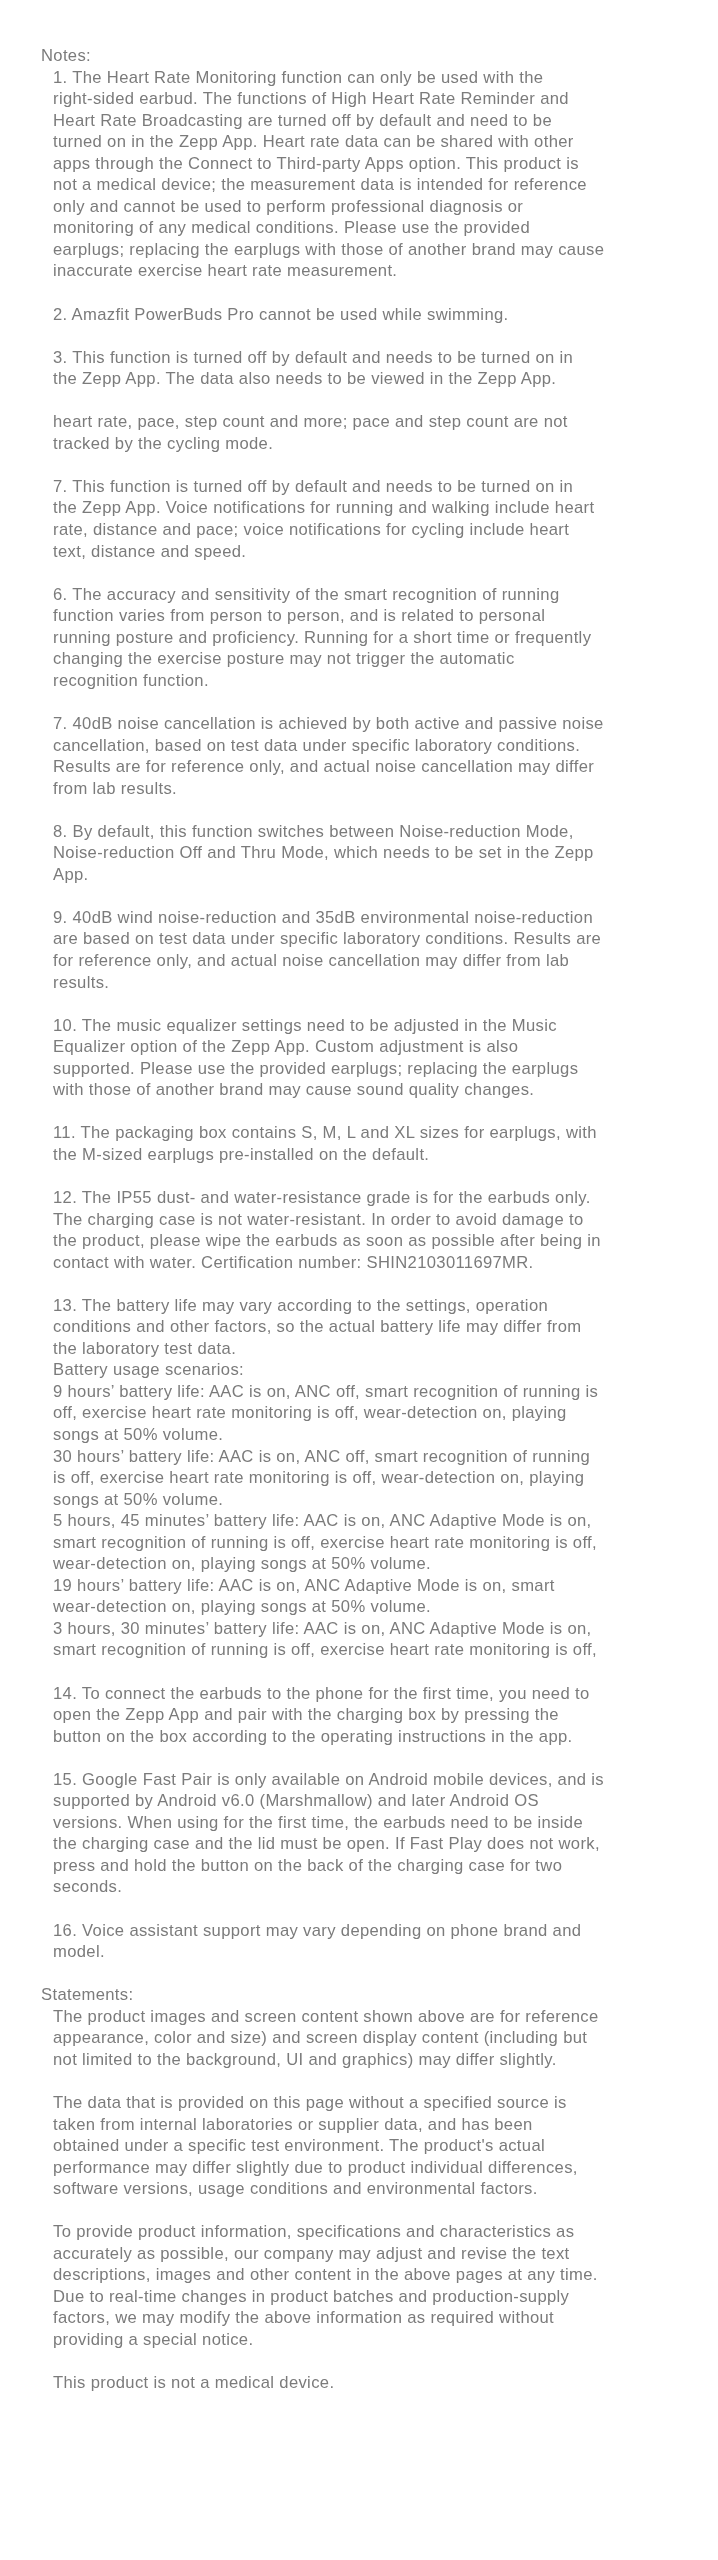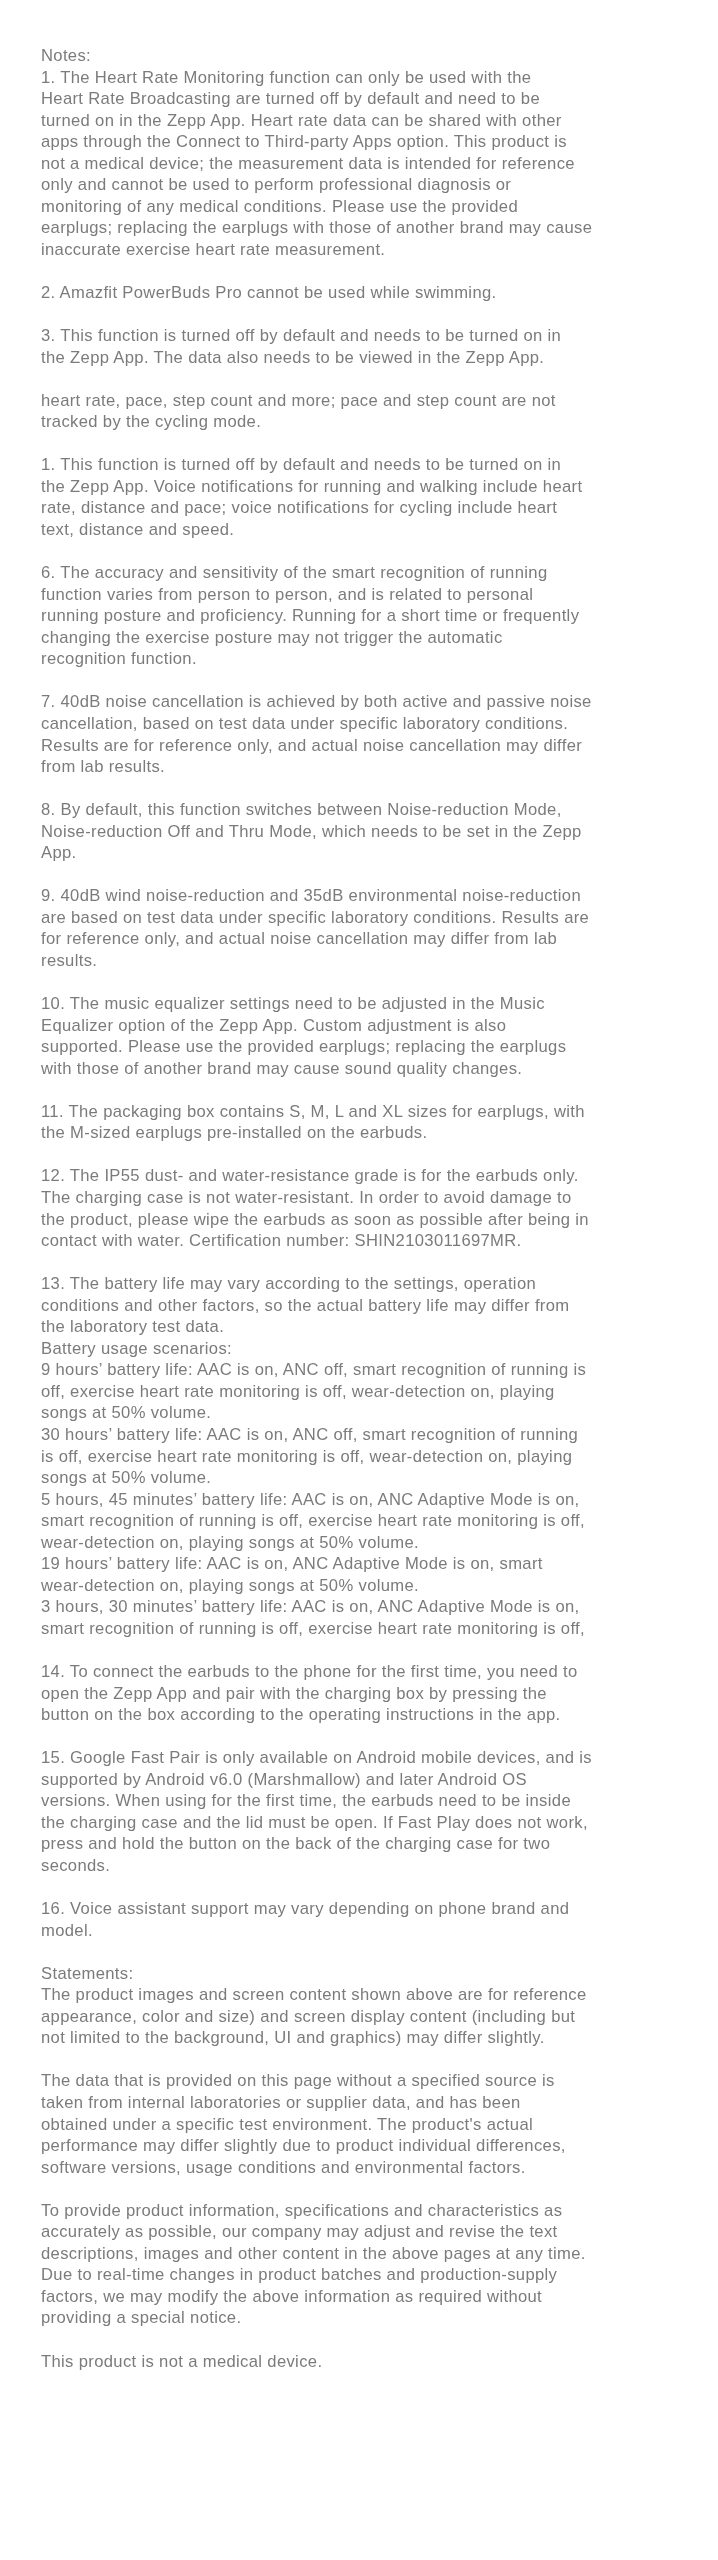--- a/index.html
+++ b/index.html
@@ -12,31 +12,32 @@
     padding: 45px 20px 0 41px;
     font-family: "Liberation Sans", sans-serif;
     font-size: 16.6px;
     letter-spacing: 0.35px;
     color: #7b7b7b;
     line-height: 21.55px;
   }
   .line { display: block; white-space: nowrap; height: 21.55px; }
   .blank { display: block; height: 21.55px; }
   .section { display: block; }
-  .para { display: block; }
+  .para { display: block; margin-left: 12px; }
 </style>
 </head>
 <body>
 
 <div class="page">
   <div class="section">
     <span class="line">Notes:</span>
     <div id="notes-items">
         <div class="para">
           <span class="line">1. The Heart Rate Monitoring function can only be used with the</span>
+          <span class="line">right-sided earbud. The functions of High Heart Rate Reminder and</span>
           <span class="line">Heart Rate Broadcasting are turned off by default and need to be</span>
           <span class="line">turned on in the Zepp App. Heart rate data can be shared with other</span>
           <span class="line">apps through the Connect to Third-party Apps option. This product is</span>
           <span class="line">not a medical device; the measurement data is intended for reference</span>
           <span class="line">only and cannot be used to perform professional diagnosis or</span>
           <span class="line">monitoring of any medical conditions. Please use the provided</span>
           <span class="line">earplugs; replacing the earplugs with those of another brand may cause</span>
           <span class="line">inaccurate exercise heart rate measurement.</span>
         </div>
         <span class="blank"></span>
@@ -48,21 +49,21 @@
           <span class="line">3. This function is turned off by default and needs to be turned on in</span>
           <span class="line">the Zepp App. The data also needs to be viewed in the Zepp App.</span>
         </div>
         <span class="blank"></span>
         <div class="para">
           <span class="line">heart rate, pace, step count and more; pace and step count are not</span>
           <span class="line">tracked by the cycling mode.</span>
         </div>
         <span class="blank"></span>
         <div class="para">
-          <span class="line">1. This function is turned off by default and needs to be turned on in</span>
+          <span class="line">7. This function is turned off by default and needs to be turned on in</span>
           <span class="line">the Zepp App. Voice notifications for running and walking include heart</span>
           <span class="line">rate, distance and pace; voice notifications for cycling include heart</span>
           <span class="line">text, distance and speed.</span>
         </div>
         <span class="blank"></span>
         <div class="para">
           <span class="line">6. The accuracy and sensitivity of the smart recognition of running</span>
           <span class="line">function varies from person to person, and is related to personal</span>
           <span class="line">running posture and proficiency. Running for a short time or frequently</span>
           <span class="line">changing the exercise posture may not trigger the automatic</span>
@@ -91,21 +92,21 @@
         <span class="blank"></span>
         <div class="para">
           <span class="line">10. The music equalizer settings need to be adjusted in the Music</span>
           <span class="line">Equalizer option of the Zepp App. Custom adjustment is also</span>
           <span class="line">supported. Please use the provided earplugs; replacing the earplugs</span>
           <span class="line">with those of another brand may cause sound quality changes.</span>
         </div>
         <span class="blank"></span>
         <div class="para">
           <span class="line">11. The packaging box contains S, M, L and XL sizes for earplugs, with</span>
-          <span class="line">the M-sized earplugs pre-installed on the earbuds.</span>
+          <span class="line">the M-sized earplugs pre-installed on the default.</span>
         </div>
         <span class="blank"></span>
         <div class="para">
           <span class="line">12. The IP55 dust- and water-resistance grade is for the earbuds only.</span>
           <span class="line">The charging case is not water-resistant. In order to avoid damage to</span>
           <span class="line">the product, please wipe the earbuds as soon as possible after being in</span>
           <span class="line">contact with water. Certification number: SHIN2103011697MR.</span>
         </div>
         <span class="blank"></span>
         <div class="para">

